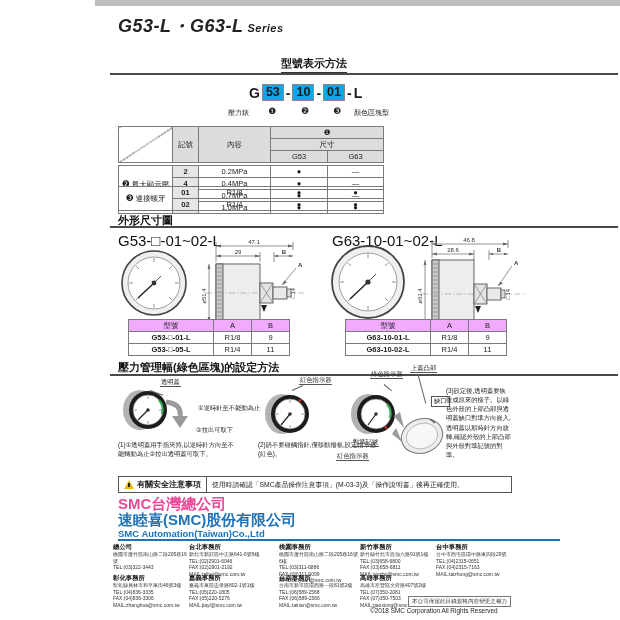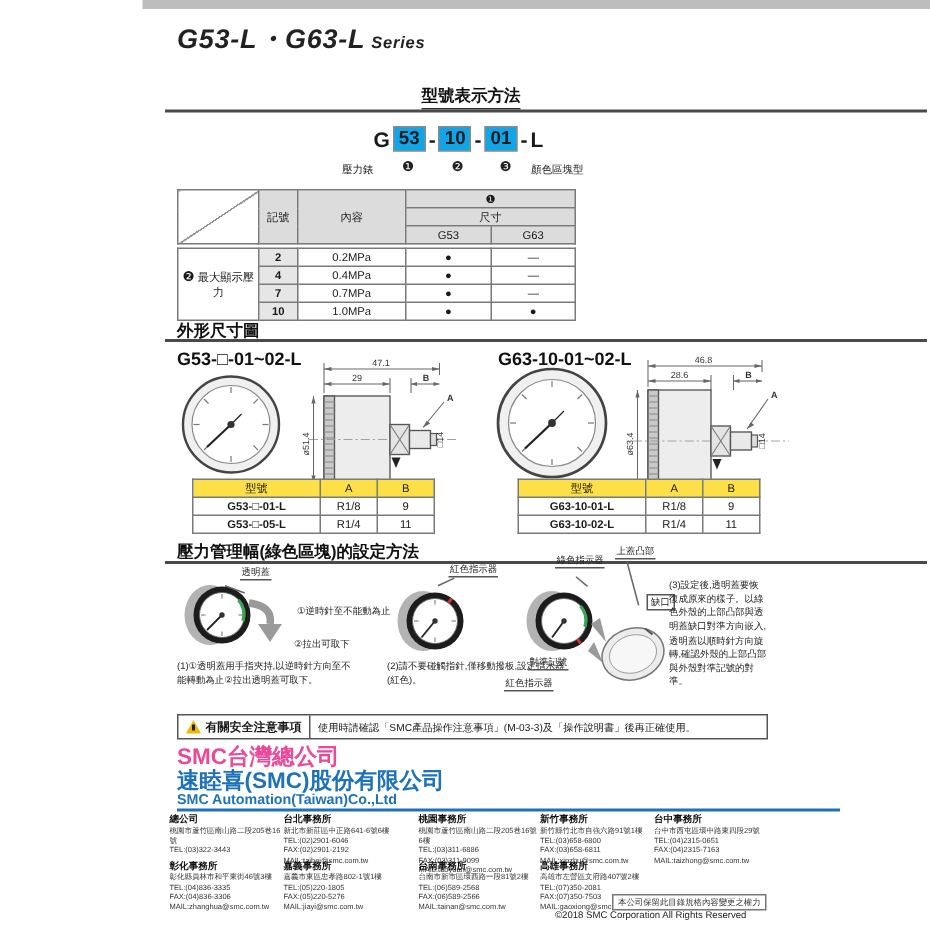--- a/index.html
+++ b/index.html
@@ -23,24 +23,24 @@
   table{border-collapse:collapse;}
   .spec td{border:1px solid #7a7a7a;font-size:7.5px;text-align:center;padding:0 1px;height:11px;line-height:10px;}
   .spec .hd{background:#dcdcdc;}
   .spec .diag{background:
     linear-gradient(to bottom right,transparent calc(50% - .5px),#8a8a8a calc(50% - .5px),#8a8a8a calc(50% + .5px),transparent calc(50% + .5px)),#fff;}
   .spec .code{background:#e6e6e6;font-weight:bold;}
   .spec .glabel{background:#fff;font-size:7.5px;}
   .dot{font-size:7px;}
   
   .dim-t td,.dim-t th{border:1px solid #7a7a7a;font-size:7.5px;text-align:center;height:11px;line-height:10px;padding:0 2px;}
-  .dim-t th{background:#fde047;font-weight:normal;}
+  .dim-t th{background:#f0abfc;font-weight:normal;}
   .dim-t .mdl{font-weight:bold;}
   
-  .draw-label{font-weight:bold;font-size:12px;color:#111;}
+  .draw-label{font-weight:normal;font-size:15px;color:#111;}
   .dline{stroke:#666;stroke-width:.7;fill:none;}
   .dtext{font-size:6px;fill:#333;}
   .edge{stroke:#555;stroke-width:.9;fill:#ededed;}
   .cl{stroke:#999;stroke-width:.6;stroke-dasharray:6 2 1.5 2;fill:none;}
   
   .cap{font-size:6.3px;line-height:1.45;color:#222;}
   .plabel{font-size:6.3px;color:#222;border-bottom:.8px solid #555;padding:0 1px;line-height:1.3;}
   .pbox{font-size:6.3px;color:#222;border:.8px solid #555;padding:0 2px;background:#fff;}
   .note{font-size:6.3px;color:#222;line-height:1.35;}
   .leader{position:absolute;background:#666;height:1px;transform-origin:left center;}
@@ -149,20 +149,44 @@
     </tr>
     <tr>
       <td class="code">10</td>
       <td>1.0MPa</td>
       <td class="dot">●</td>
       <td class="dot">●</td>
     </tr>
   </tbody>
     </table>
 
+  <table class="abs spec" style="left:118px;top:186px;">
+    <colgroup>
+        <col style="width:54px">
+        <col style="width:26px">
+        <col style="width:72px">
+        <col style="width:57px">
+        <col style="width:56px">
+      </colgroup>
+    <tbody>
+        <tr>
+      <td rowspan="2" class="glabel"><span class="bullet">❸</span> <span>連接螺牙</span></td>
+      <td class="code">01</td>
+      <td>R1/8</td>
+      <td class="dot">●</td>
+      <td class="dot">●</td>
+    </tr>
+    <tr>
+      <td class="code">02</td>
+      <td>R1/4</td>
+      <td class="dot">●</td>
+      <td class="dot">●</td>
+    </tr>
+  </tbody>
+    </table>
 
   <div class="abs sec-head" style="left:118px;top:213px;border-bottom:none;">外形尺寸圖</div>
   <div class="abs rule" style="left:110px;top:226px;width:508px;height:1.5px;"></div>
 
   <div class="abs draw-label" style="left:118px;top:232px;">G53-□-01~02-L</div>
   <div class="abs draw-label" style="left:332px;top:232px;">G63-10-01~02-L</div>
 
   <svg class="abs" style="left:118px;top:246px;" width="72" height="72" viewBox="0 0 72 72">
     <circle cx="36" cy="37" r="32" fill="#f0f0f0" stroke="#444" stroke-width="1.6"></circle>
     <circle cx="36" cy="37" r="26" fill="#ffffff" stroke="#888" stroke-width="0.8"></circle>

